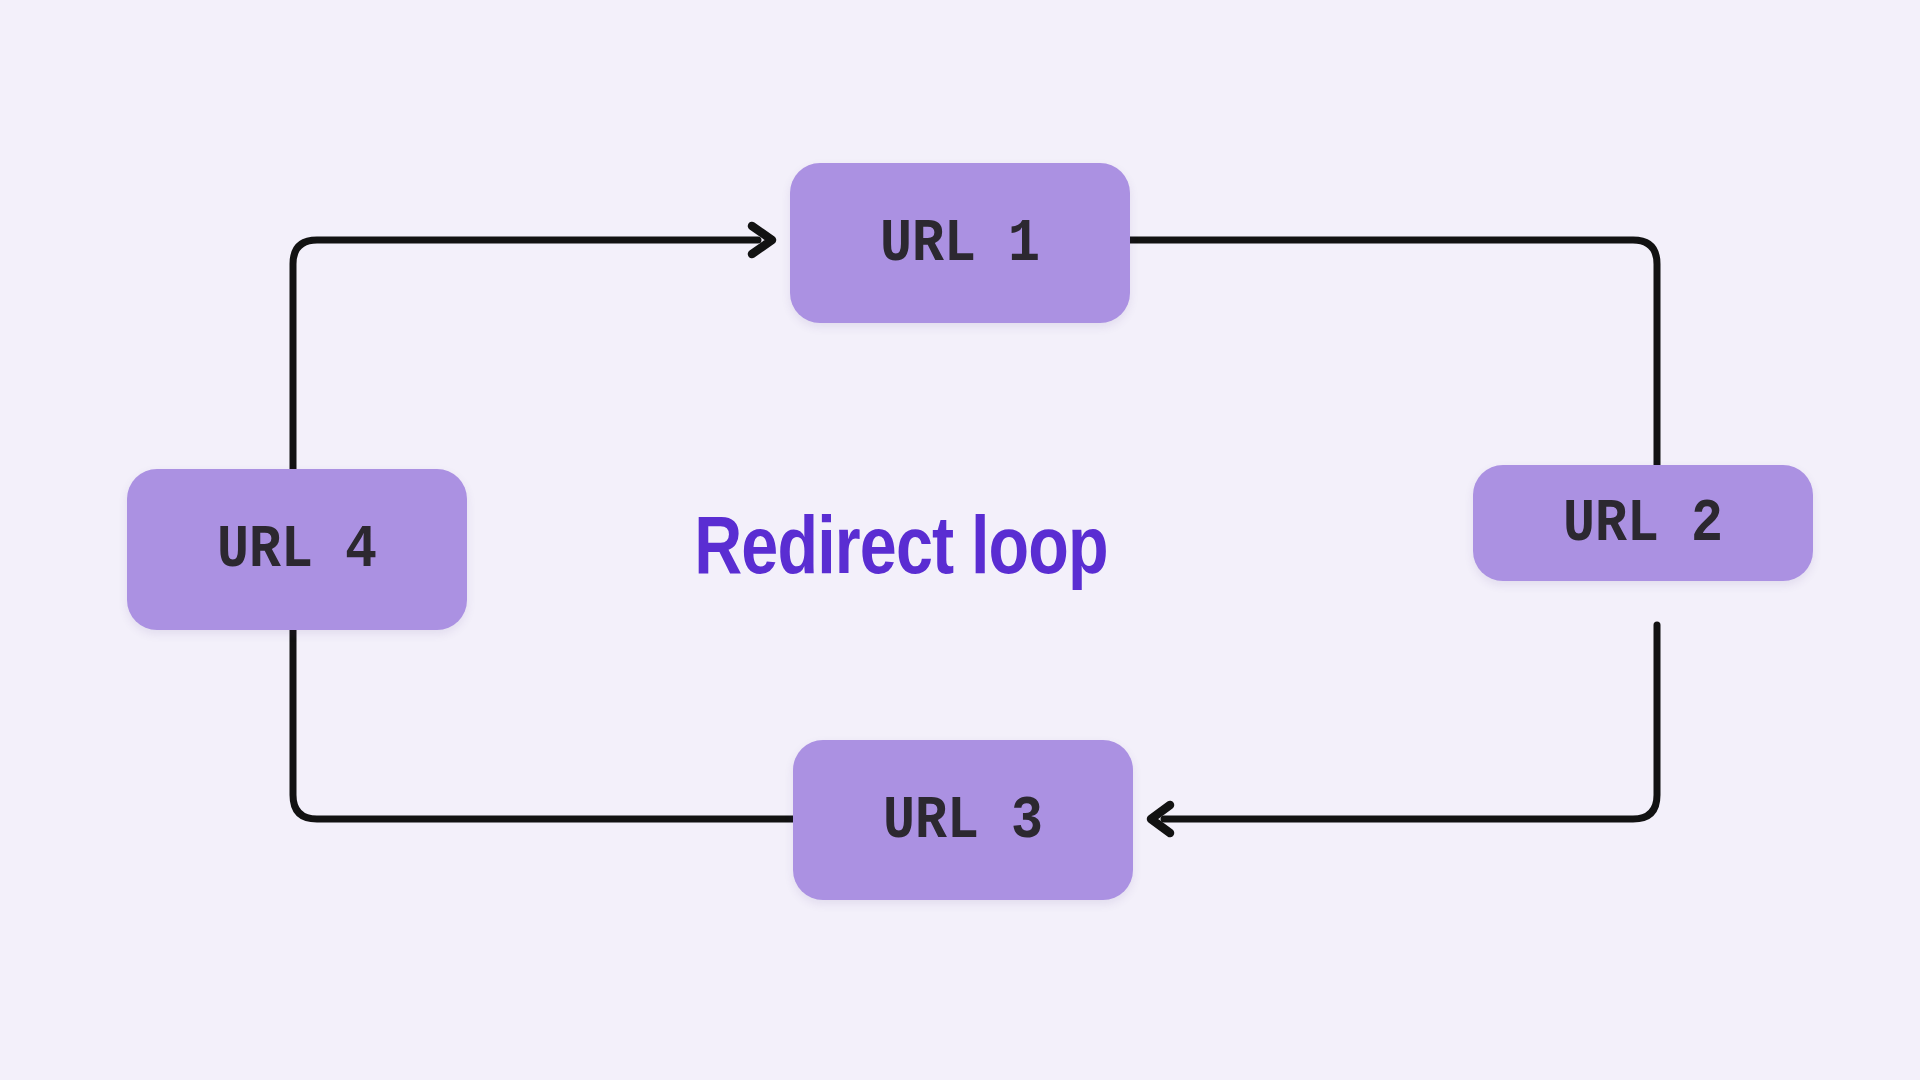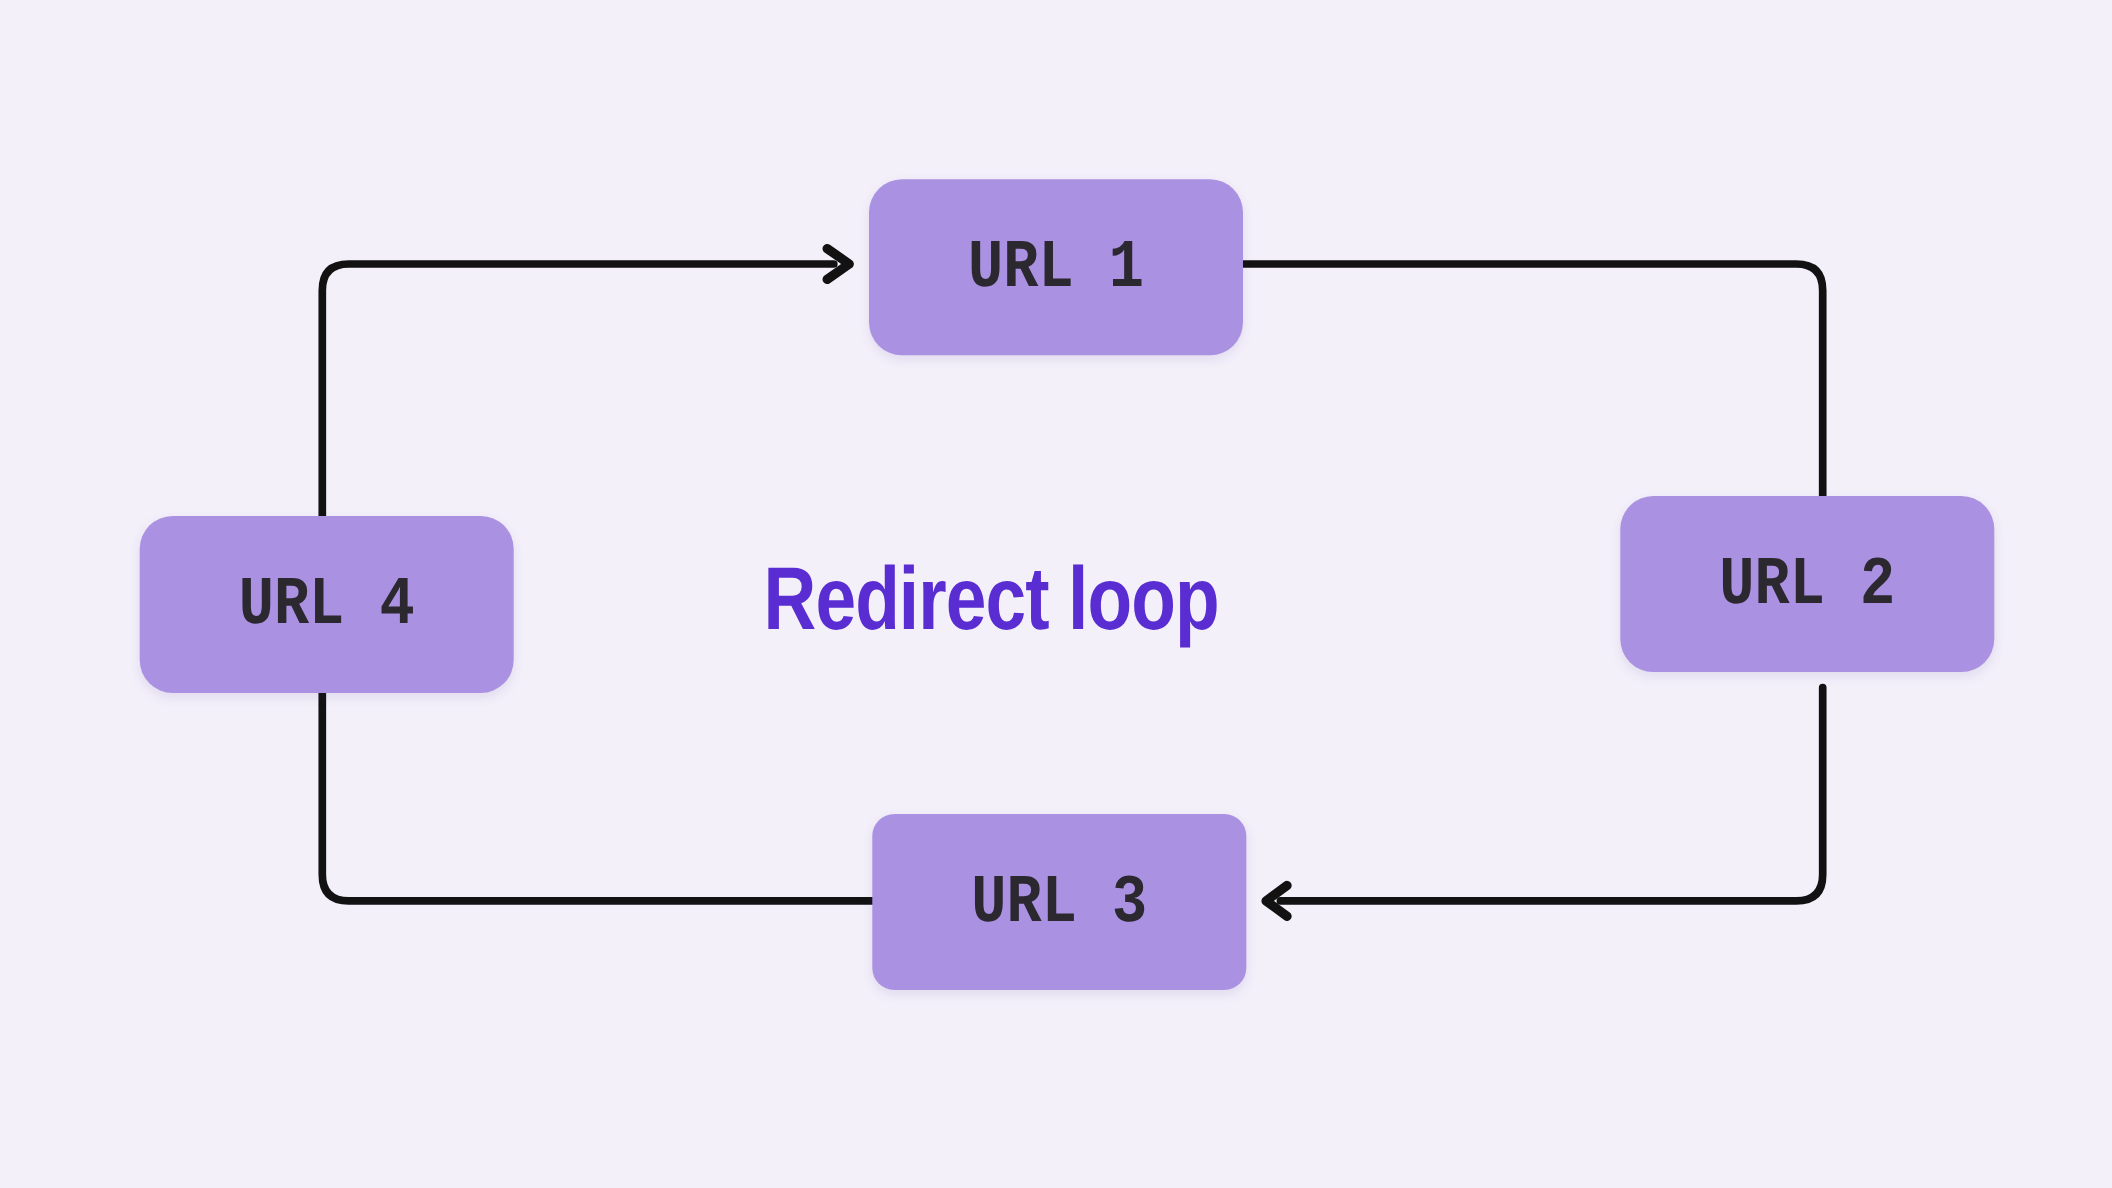--- a/index.html
+++ b/index.html
@@ -48,22 +48,22 @@
   .node-label {
     color: #2c2830;
     font-size: 62px;
     font-weight: bold;
     letter-spacing: 0px;
     white-space: nowrap;
     transform: scaleX(0.86);
     transform-origin: center;
   }
   .node-url-1 { left: 790px;  top: 163px; width: 340px; height: 160px; }
-  .node-url-2 { left: 1473px; top: 451px; width: 340px; height: 160px; }
-  .node-url-3 { left: 793px;  top: 740px; width: 340px; height: 160px; border-radius: 20px; }
+  .node-url-2 { left: 1473px; top: 465px; width: 340px; height: 116px; }
+  .node-url-3 { left: 793px;  top: 740px; width: 340px; height: 160px; }
   .node-url-4 { left: 127px;  top: 469px; width: 340px; height: 161px; }
   .center-label {
     position: absolute;
     left: 901px;
     top: 545px;
     transform: translate(-50%, -50%) scaleX(0.82);
     transform-origin: center;
     font-size: 81px;
     font-weight: bold;
     color: #5a2dd2;

